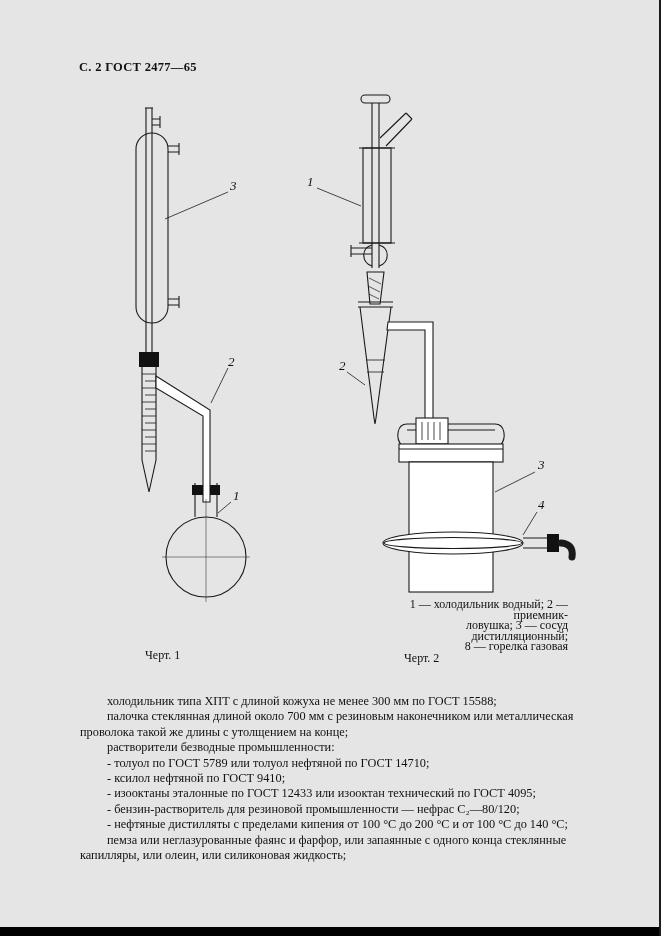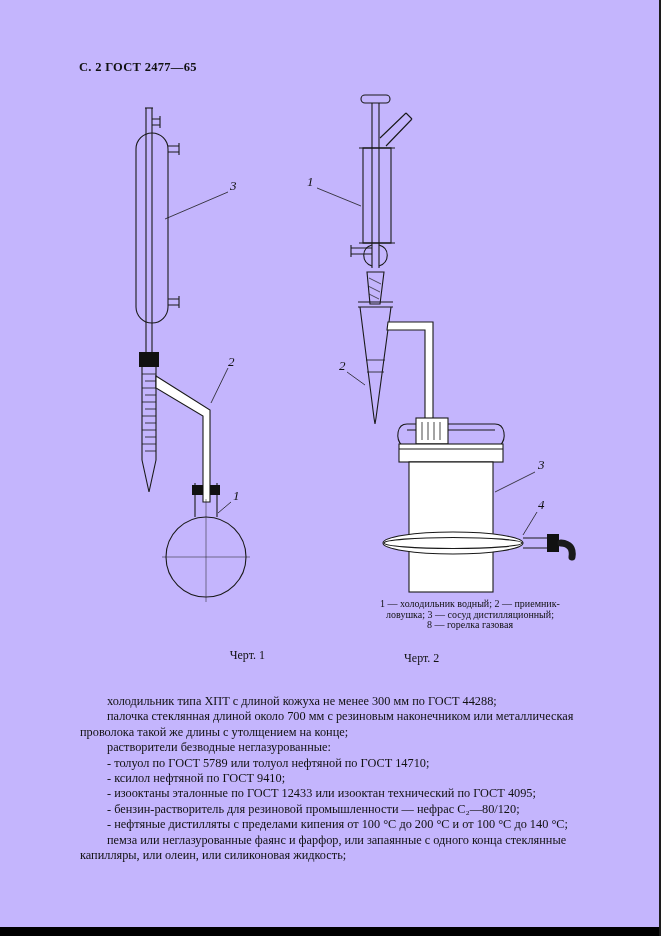--- a/index.html
+++ b/index.html
@@ -4,34 +4,34 @@
 <style>
   * { margin:0; padding:0; box-sizing:border-box; }
   html,body { width:661px; height:936px; }
   body {
     background:#fff;
     font-family:"Liberation Serif", serif;
     color:#111;
     position:relative;
     overflow:hidden;
   }
-  .page { position:absolute; inset:0; background:#c4b5fd; }
+  .page { position:absolute; inset:0; background:#e5e5e5; }
   .header {
     position:absolute; left:79px; top:60px;
     font-weight:bold; font-size:12.5px; letter-spacing:.3px;
   }
   .fig { position:absolute; }
   .fig1 { left:70px; top:100px; }
   .fig2 { left:295px; top:88px; }
   .caption { position:absolute; font-size:12px; }
-  .cap1 { left:145px; top:648px; width:120px; text-align:right; }
+  .cap1 { left:145px; top:648px; width:120px; text-align:left; }
   .cap2 { left:404px; top:651px; width:120px; text-align:left; }
   .legend {
     position:absolute; left:372px; top:599px; width:196px;
-    font-size:10px; line-height:10.5px; text-align:center;
+    font-size:12px; line-height:10.5px; text-align:right;
   }
   .body-text {
     position:absolute; left:80px; top:694px; width:502px;
     font-size:12.3px; line-height:15.4px; text-align:left;
   }
   .body-text p { text-indent:27px; margin:0; }
   .edge-bottom {
     position:absolute; left:0; bottom:0; width:661px; height:9px; background:#000;
   }
   .edge-right {
@@ -149,23 +149,23 @@
   <div class="legend">
     <div>1 — холодильник водный; 2 — приемник-</div>
     <div>ловушка; 3 — сосуд дистилляционный;</div>
     <div>8 — горелка газовая</div>
   </div>
 
   <div class="caption cap1">Черт. 1</div>
   <div class="caption cap2">Черт. 2</div>
 
   <div class="body-text">
-    <p>холодильник типа ХПТ с длиной кожуха не менее 300 мм по ГОСТ 44288;</p>
+    <p>холодильник типа ХПТ с длиной кожуха не менее 300 мм по ГОСТ 15588;</p>
     <p>палочка стеклянная длиной около 700 мм с резиновым наконечником или металлическая проволока такой же длины с утолщением на конце;</p>
-    <p>растворители безводные неглазурованные:</p>
+    <p>растворители безводные промышленности:</p>
     <p>- толуол по ГОСТ 5789 или толуол нефтяной по ГОСТ 14710;</p>
     <p>- ксилол нефтяной по ГОСТ 9410;</p>
     <p>- изооктаны эталонные по ГОСТ 12433 или изооктан технический по ГОСТ 4095;</p>
     <p>- бензин-растворитель для резиновой промышленности — нефрас С₂—80/120;</p>
     <p>- нефтяные дистилляты с пределами кипения от 100 °С до 200 °С и от 100 °С до 140 °С;</p>
     <p>пемза или неглазурованные фаянс и фарфор, или запаянные с одного конца стеклянные капилляры, или олеин, или силиконовая жидкость;</p>
   </div>
 
   <div class="edge-bottom"></div>
   <div class="edge-right"></div>

